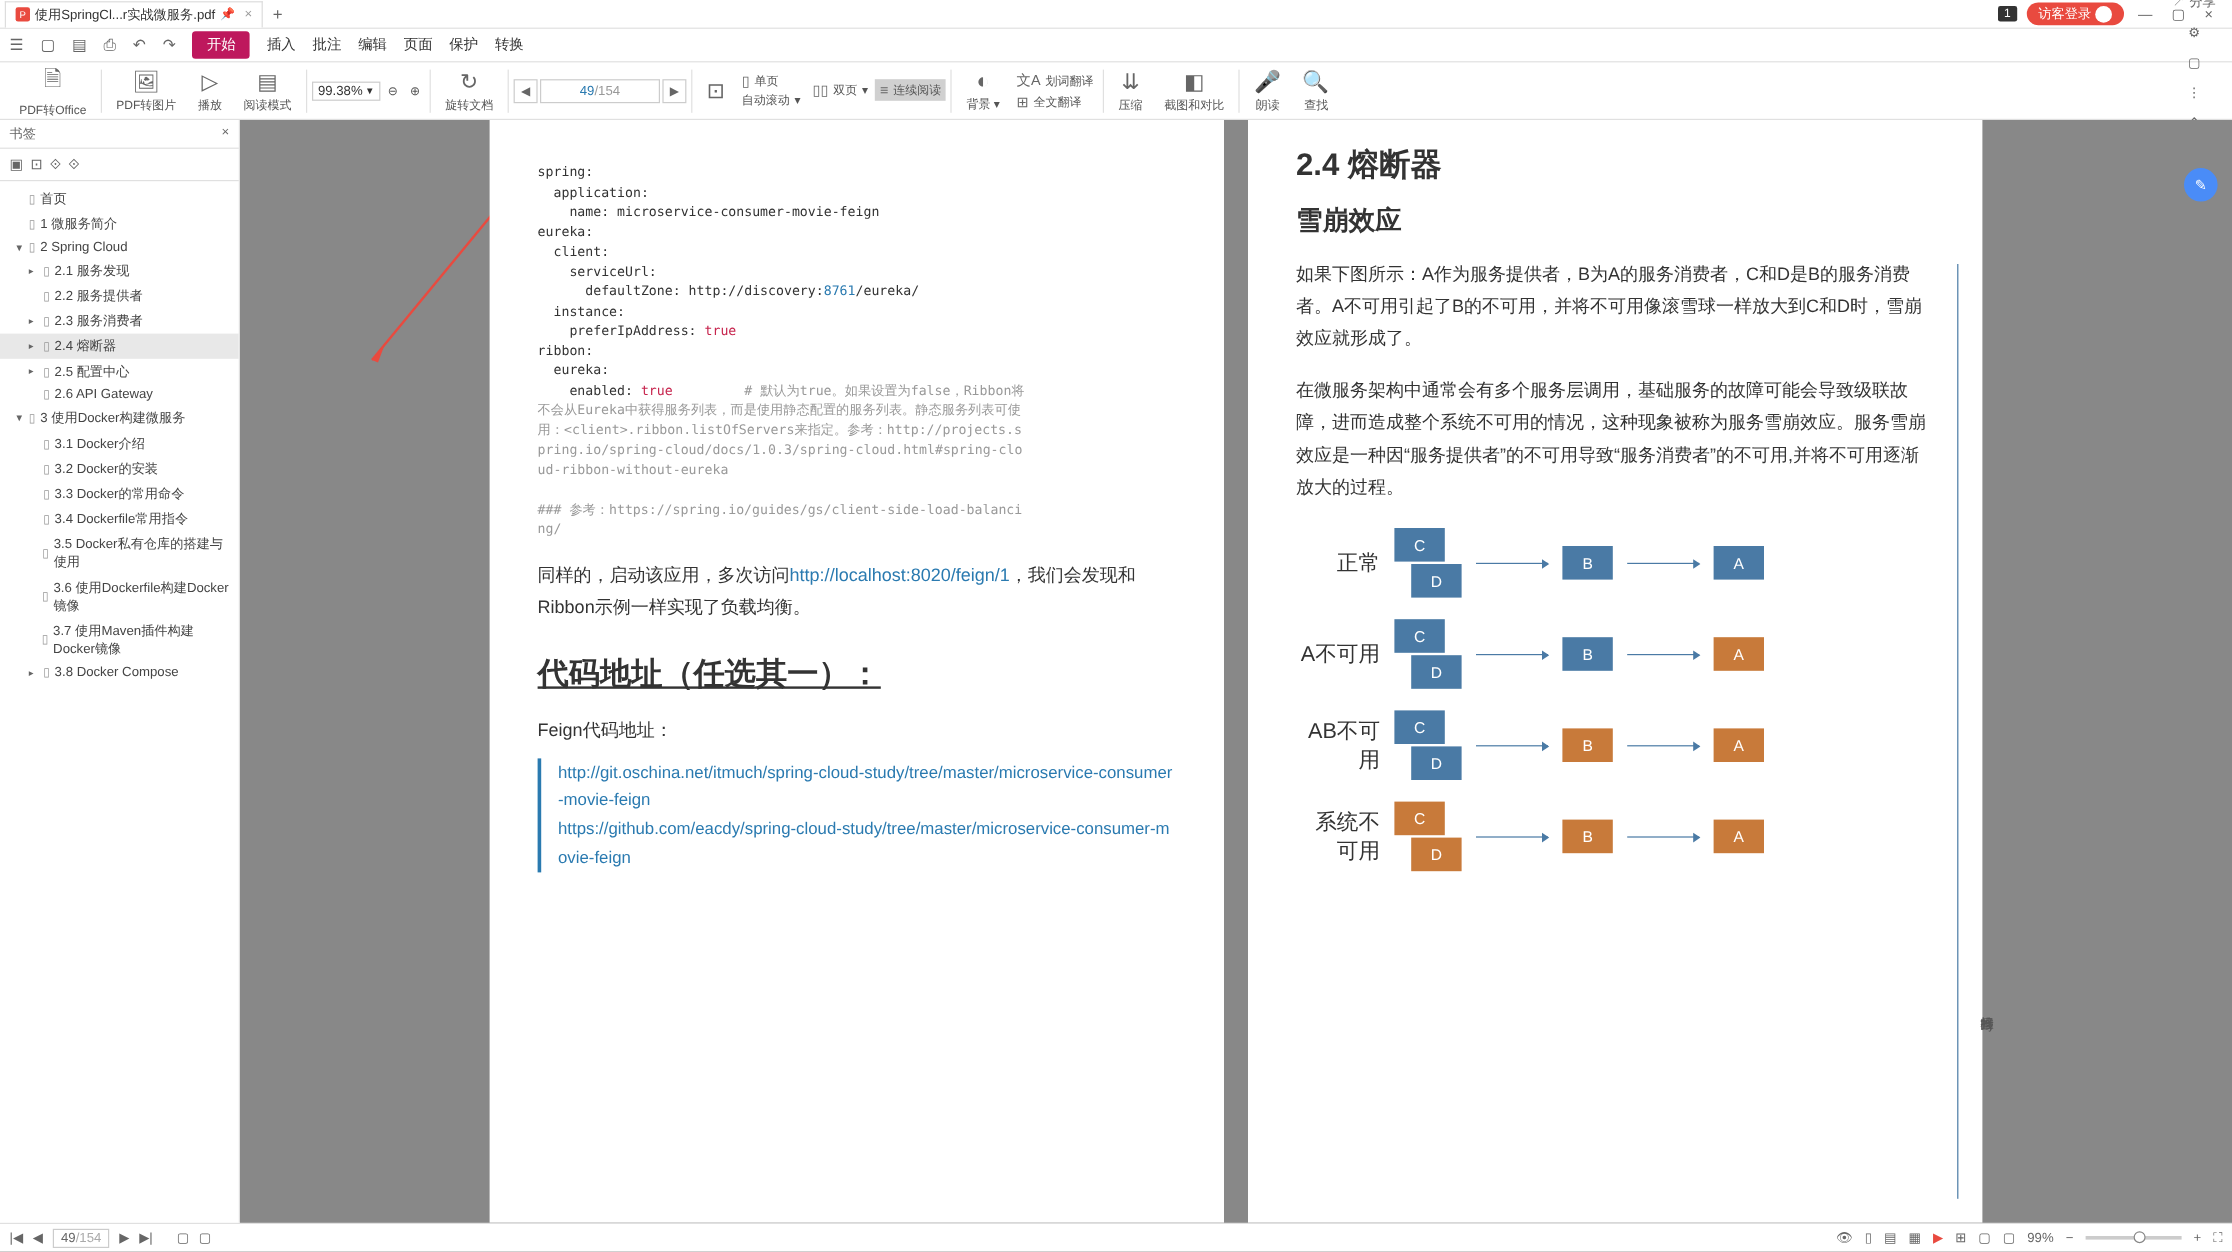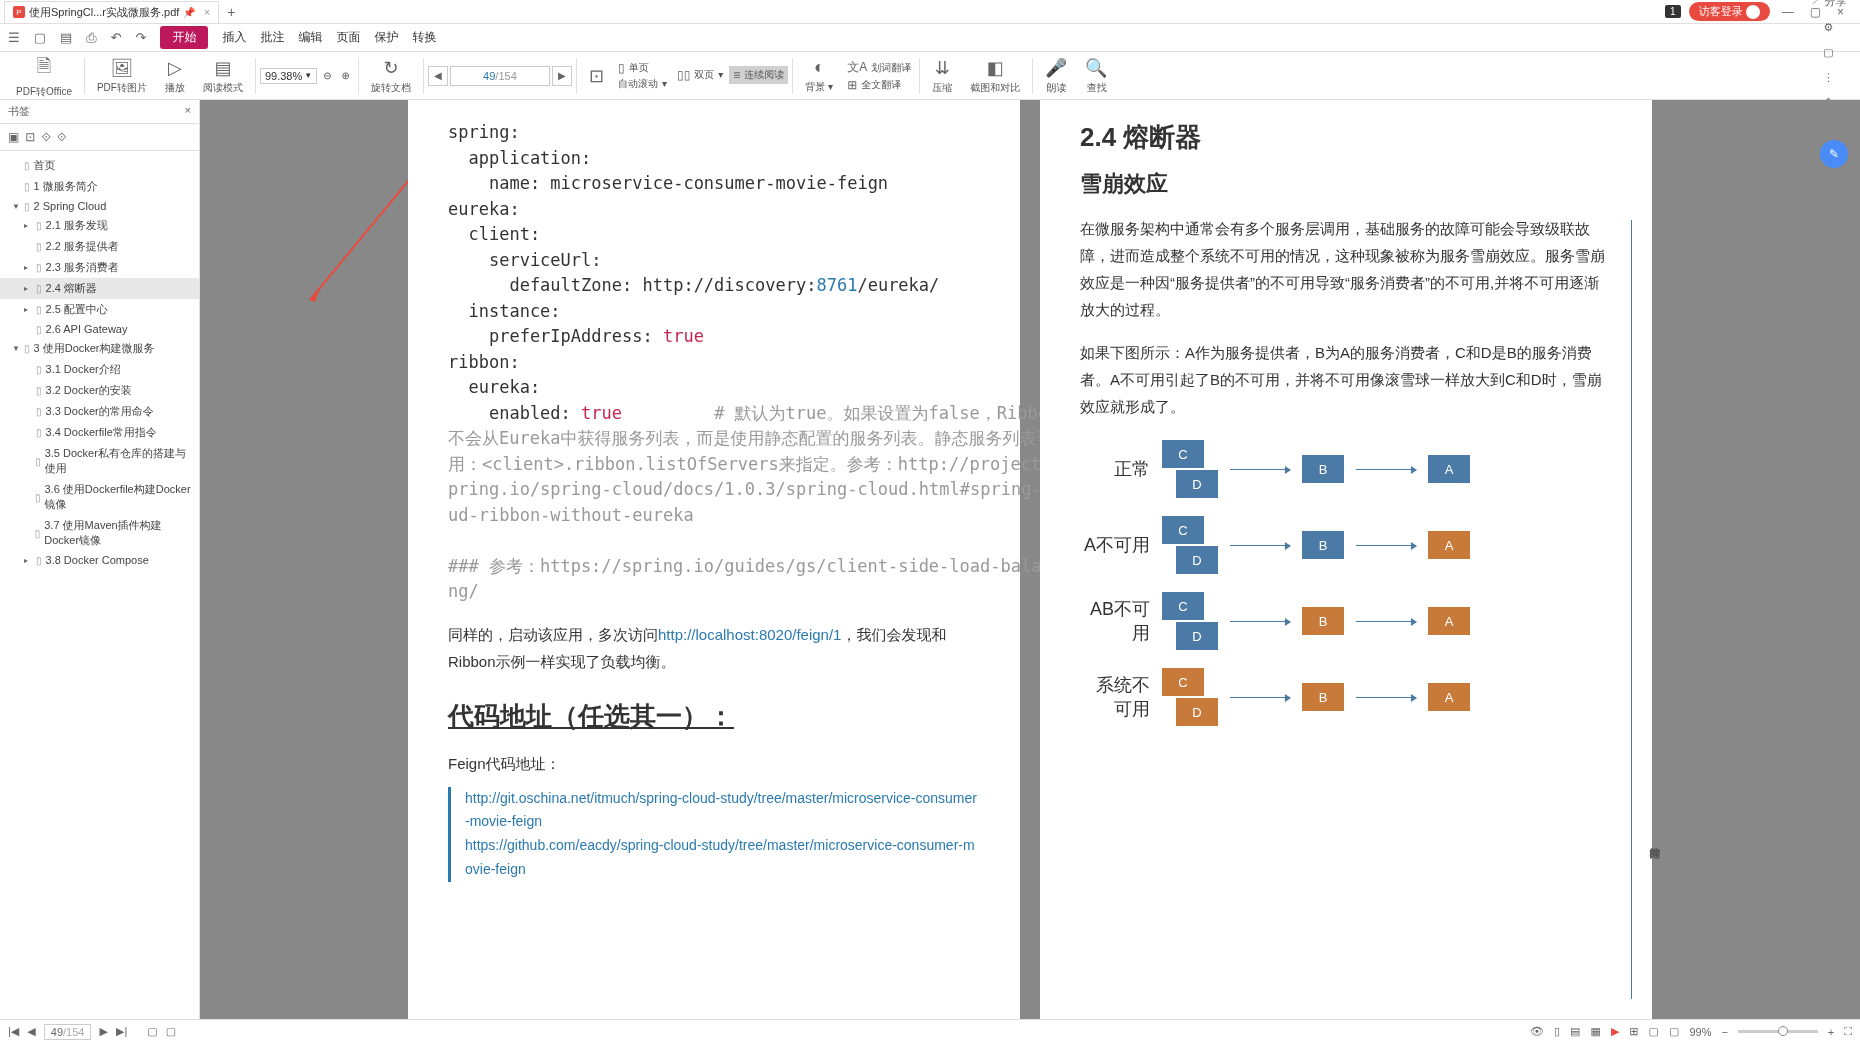--- a/index.html
+++ b/index.html
@@ -38,21 +38,21 @@
 .bookmark-list { flex: 1; overflow: auto; padding: 4px 0; }
 .bm-item { display: flex; align-items: center; padding: 3px 8px; font-size: 11px; color: #444; gap: 4px; cursor: pointer; }
 .bm-item.active { background: #e8e8e8; }
 .bm-item.l1 { padding-left: 12px; }
 .bm-item.l2 { padding-left: 24px; }
 .bm-expander { width: 8px; font-size: 8px; color: #666; }
 .bm-icon { font-size: 10px; color: #999; }
 .pdf-viewport { flex: 1; background: #888; overflow: auto; display: flex; justify-content: center; padding: 0; position: relative; }
 .pages-wrap { display: flex; gap: 20px; padding: 0; }
 .page { background: #fff; width: 612px; min-height: 780px; padding: 20px 40px; position: relative; }
-.code-block { font-family: "Consolas", monospace; font-size: 17px; line-height: 1.5; color: #333; white-space: pre; }
+.code-block { font-family: "Consolas", monospace; font-size: 11px; line-height: 1.5; color: #333; white-space: pre; margin-top: 16px; }
 .code-block .kw { color: #c7254e; }
 .code-block .num { color: #2a7ab0; }
 .code-block .cmt { color: #999; }
 .body-text { font-size: 15px; line-height: 1.8; margin-top: 16px; }
 .body-text a { color: #2a7ab0; }
 .h1 { font-size: 26px; font-weight: bold; margin-bottom: 14px; }
 .h2 { font-size: 22px; font-weight: bold; margin-bottom: 2px; }
 .h3 { font-size: 26px; font-weight: bold; margin: 24px 0 14px; text-decoration: underline; }
 .blockquote { border-left: 3px solid #2a7ab0; padding-left: 14px; margin-top: 10px; }
 .blockquote a { color: #2a7ab0; font-size: 14px; line-height: 1.7; display: block; word-break: break-all; }
@@ -354,22 +354,22 @@
         <div class="body-text">Feign代码地址：</div>
         <div class="blockquote">
           <a>http://git.oschina.net/itmuch/spring-cloud-study/tree/master/microservice-consumer-movie-feign</a>
           <a>https://github.com/eacdy/spring-cloud-study/tree/master/microservice-consumer-movie-feign</a>
         </div>
       </div>
 
       <div class="page" style="position:relative">
         <div class="h1">2.4 熔断器</div>
         <div class="h2">雪崩效应</div>
+        <div class="body-text">如果下图所示：A作为服务提供者，B为A的服务消费者，C和D是B的服务消费者。A不可用引起了B的不可用，并将不可用像滚雪球一样放大到C和D时，雪崩效应就形成了。</div>
         <div class="body-text">在微服务架构中通常会有多个服务层调用，基础服务的故障可能会导致级联故障，进而造成整个系统不可用的情况，这种现象被称为服务雪崩效应。服务雪崩效应是一种因“服务提供者”的不可用导致“服务消费者”的不可用,并将不可用逐渐放大的过程。</div>
-        <div class="body-text">如果下图所示：A作为服务提供者，B为A的服务消费者，C和D是B的服务消费者。A不可用引起了B的不可用，并将不可用像滚雪球一样放大到C和D时，雪崩效应就形成了。</div>
         <div id="diagram" style="margin-top:20px;position:relative">
             <div class="diagram-row">
     <div class="diagram-label">正常</div>
     <div class="node-stack">
       <div class="node-box node-blue">C</div>
       <div class="node-box node-blue" style="margin-left:14px">D</div>
     </div>
     <div class="arrow-line"></div>
     <div class="node-box node-blue">B</div>
     <div class="arrow-line"></div>

